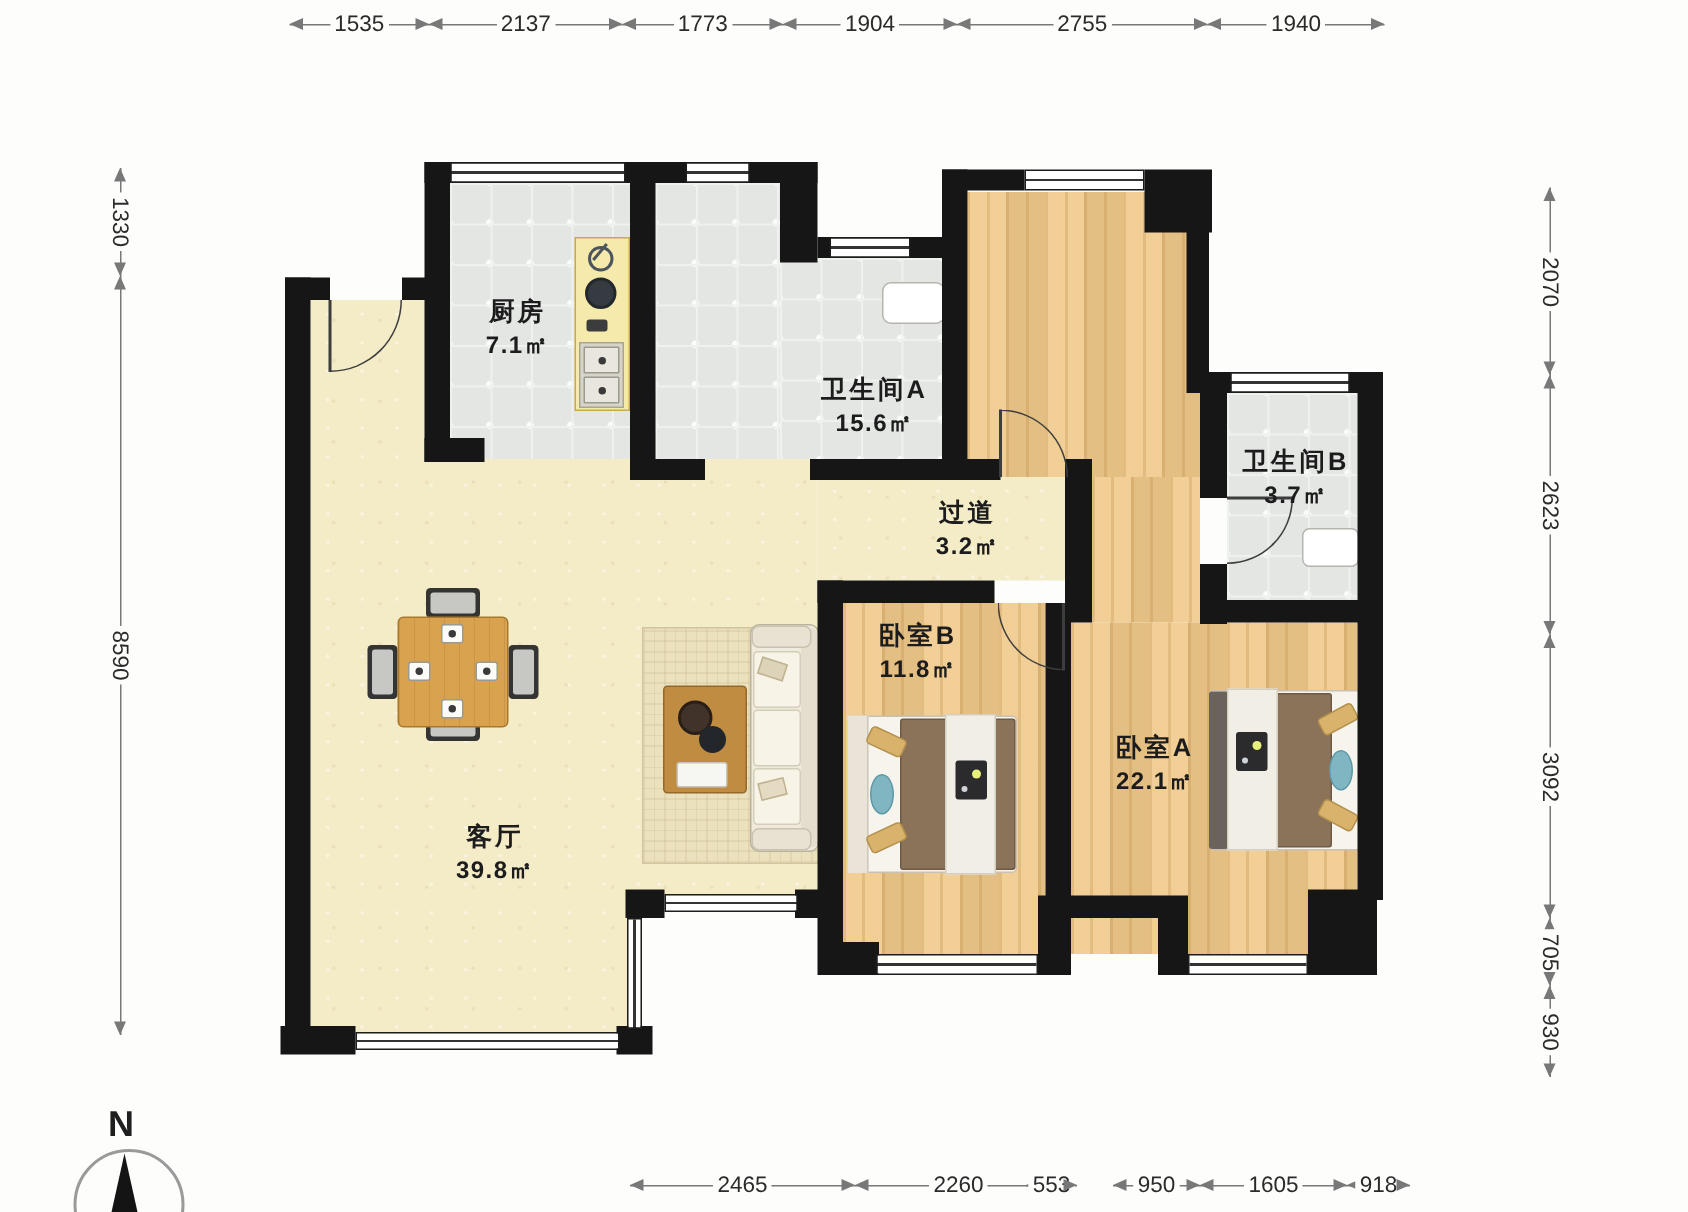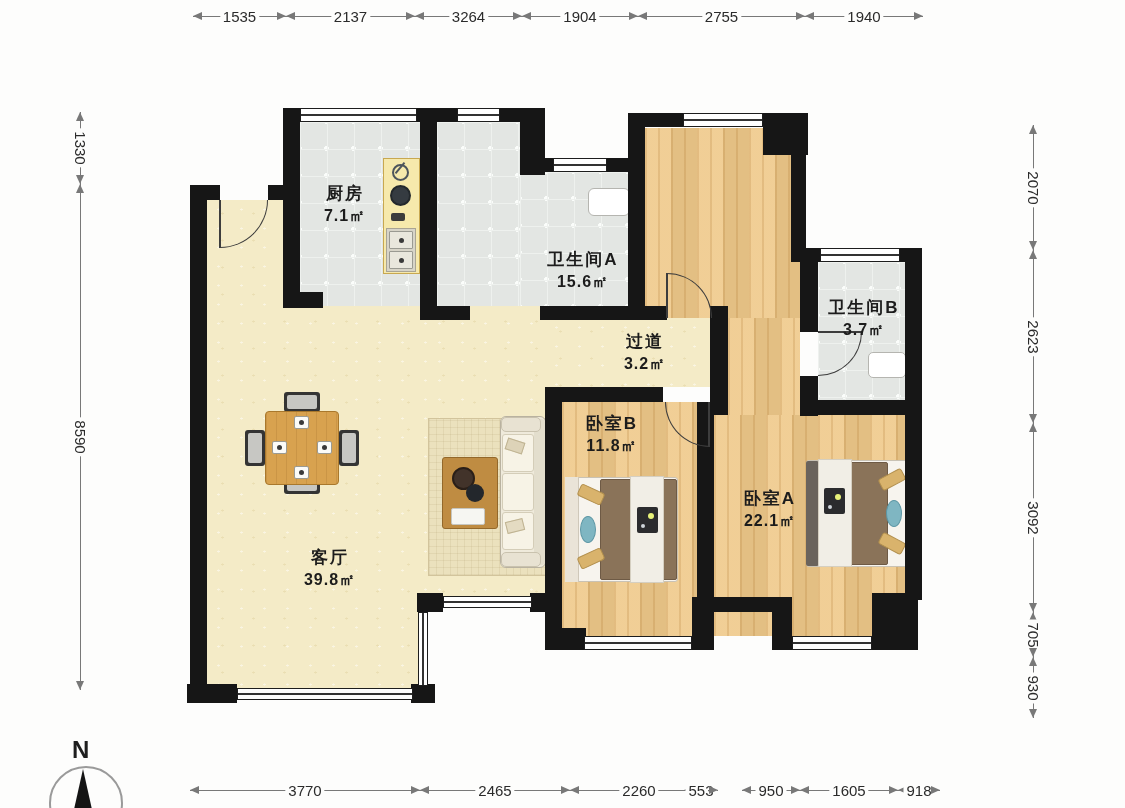--- a/index.html
+++ b/index.html
@@ -69,35 +69,32 @@
 
 <div class="canvas">
 
   <div class="dh" style="left:193px;top:8px;width:93px">
       <span>1535</span>
     </div>
   <div class="dh" style="left:286px;top:8px;width:129px">
       <span>2137</span>
     </div>
   <div class="dh" style="left:415px;top:8px;width:107px">
-      <span>3264</span>
+      <span>1773</span>
     </div>
   <div class="dh" style="left:522px;top:8px;width:116px">
       <span>1904</span>
     </div>
   <div class="dh" style="left:638px;top:8px;width:167px">
       <span>2755</span>
     </div>
   <div class="dh" style="left:805px;top:8px;width:118px">
       <span>1940</span>
     </div>
 
-  <div class="dh" style="left:190px;top:782px;width:230px">
-      <span>3770</span>
-    </div>
   <div class="dh" style="left:420px;top:782px;width:150px">
       <span>2465</span>
     </div>
   <div class="dh" style="left:570px;top:782px;width:138px">
       <span>2260</span>
     </div>
   <div class="dh" style="left:684px;top:782px;width:34px">
       <span>553</span>
     </div>
   <div class="dh" style="left:742px;top:782px;width:58px">
@@ -261,21 +258,21 @@
 
   <div class="leaf" style="left:666px;top:273px;width:2px;height:45px"></div>
   <div class="arc" style="left:667px;top:273px;width:45px;height:45px;border-bottom:none;border-left:none;border-top-right-radius:100%"></div>
 
   <div class="leaf" style="left:818px;top:331px;width:44px;height:2px"></div>
   <div class="arc" style="left:818px;top:332px;width:44px;height:44px;border-top:none;border-left:none;border-bottom-right-radius:100%"></div>
 
   <div class="leaf" style="left:708px;top:402px;width:2px;height:45px"></div>
   <div class="arc" style="left:665px;top:402px;width:45px;height:45px;border-top:none;border-right:none;border-bottom-left-radius:100%"></div>
 
-  <div class="rlbl" style="left:345px;top:182px">
+  <div class="rlbl" style="left:345px;top:196px">
     <div class="rname">厨房</div>
     <div class="rarea">7.1㎡</div>
   </div>
   <div class="rlbl" style="left:583px;top:248px">
     <div class="rname">卫生间A</div>
     <div class="rarea">15.6㎡</div>
   </div>
   <div class="rlbl" style="left:864px;top:296px">
     <div class="rname">卫生间B</div>
     <div class="rarea">3.7㎡</div>

